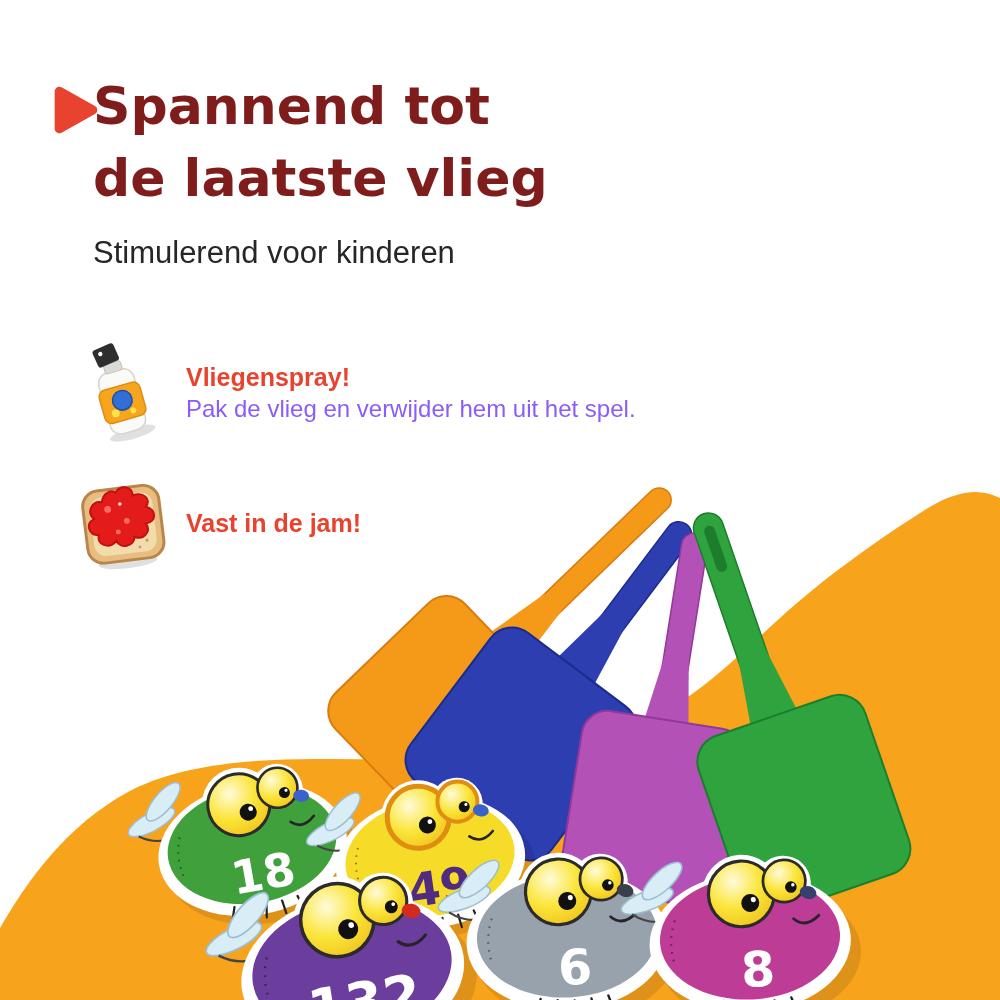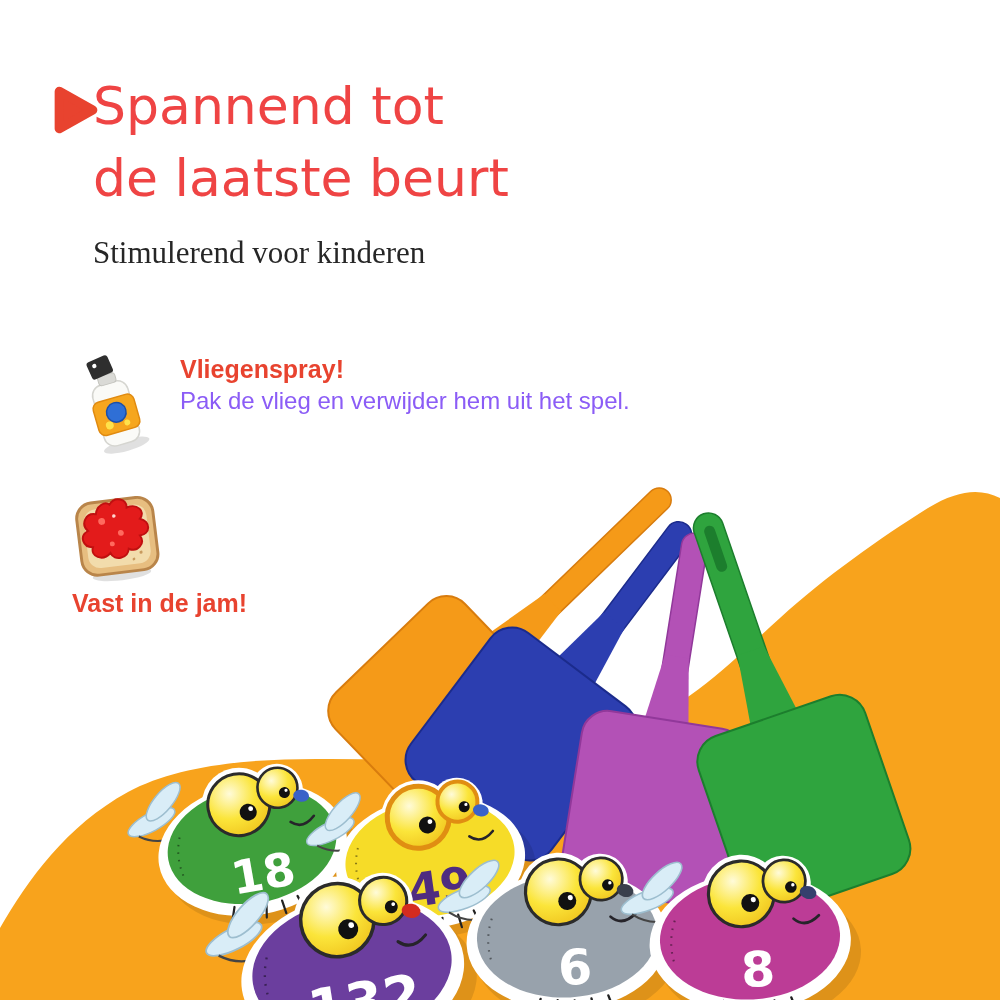--- a/index.html
+++ b/index.html
@@ -1,27 +1,27 @@
 <!DOCTYPE html>
 <html><head>
 <meta charset="utf-8">
 <style>
   html,body{margin:0;padding:0;background:#fff;}
   .canvas{position:relative;width:1000px;height:1000px;background:#ffffff;overflow:hidden;
           font-family:"Liberation Sans",sans-serif;}
   .scene-svg{position:absolute;left:0;top:0;}
   .header{position:absolute;left:93px;top:70px;}
   .bullet{position:absolute;left:-43px;top:14px;width:52px;height:52px;}
-  .title-line{font-family:"DejaVu Sans",sans-serif;font-weight:normal;font-size:52px;
-              line-height:72px;color:#ef4444;letter-spacing:0px;white-space:nowrap;}
-  .subtitle{font-family:Liberation Serif, serif;font-weight:normal;font-size:31px;
+  .title-line{font-family:"DejaVu Sans",sans-serif;font-weight:bold;font-size:52px;
+              line-height:72px;color:#7f1d1d;letter-spacing:0px;white-space:nowrap;}
+  .subtitle{font-family:Liberation Sans, sans-serif;font-weight:normal;font-size:31px;
             color:#262626;margin-top:21px;white-space:nowrap;}
-  .feature{position:absolute;left:62px;display:flex;align-items:flex-start;margin-top:12px;}
+  .feature{position:absolute;left:68px;display:flex;align-items:center;}
   .feature.f1{top:340px;}
-  .feature.f2{top:470px;flex-direction:column;}
+  .feature.f2{top:470px;}
   .feature-icon{width:108px;height:104px;flex:0 0 auto;}
   .feature-text{margin-left:10px;padding-top:2px;}
   .feature-heading{font-size:25px;font-weight:bold;color:#E8432F;line-height:30px;white-space:nowrap;}
   .feature-desc{font-size:24px;color:#8b5cf6;line-height:32px;margin-top:1px;white-space:nowrap;}
   .fly-num{font-family:"DejaVu Sans",sans-serif;font-weight:bold;}
 </style>
 </head>
 <body>
 
 <div class="canvas">
@@ -189,21 +189,21 @@
       <path d="M 42,-16 q 11,10 24,-2" stroke="#26242a" stroke-width="2.6" fill="none" stroke-linecap="round"></path>
       <text class="fly-num" x="6" y="46" text-anchor="middle" font-size="46" fill="#FFFFFF">8</text>
     </g>
   </svg>
 
   <div class="header">
     <svg class="bullet" viewBox="0 0 56 56">
       <path d="M10,8 L46,28 L10,48 Z" stroke-width="10" stroke-linejoin="round" stroke-linecap="round" fill="#E8432F" stroke="#E8432F"></path>
     </svg>
     <div class="title-line">Spannend tot</div>
-    <div class="title-line">de laatste beurt</div>
+    <div class="title-line">de laatste vlieg</div>
     <div class="subtitle">Stimulerend voor kinderen</div>
   </div>
 
   <div class="feature f1">
     <svg class="feature-icon" viewBox="0 0 110 105">
       <g transform="rotate(-16 55 60)">
         <ellipse cx="56" cy="96" rx="24" ry="6" fill="rgba(0,0,0,0.12)"></ellipse>
         <rect x="36" y="30" width="37" height="64" rx="11" fill="#FAFAF7" stroke="#D5D5D0" stroke-width="1.5"></rect>
         <rect x="33" y="46" width="43" height="35" rx="7" fill="#F6A61E" stroke="#E08A10" stroke-width="1.5"></rect>
         <circle cx="55" cy="61" r="10" fill="#2F6FD6" stroke="#1C4FA8" stroke-width="1.5"></circle>

